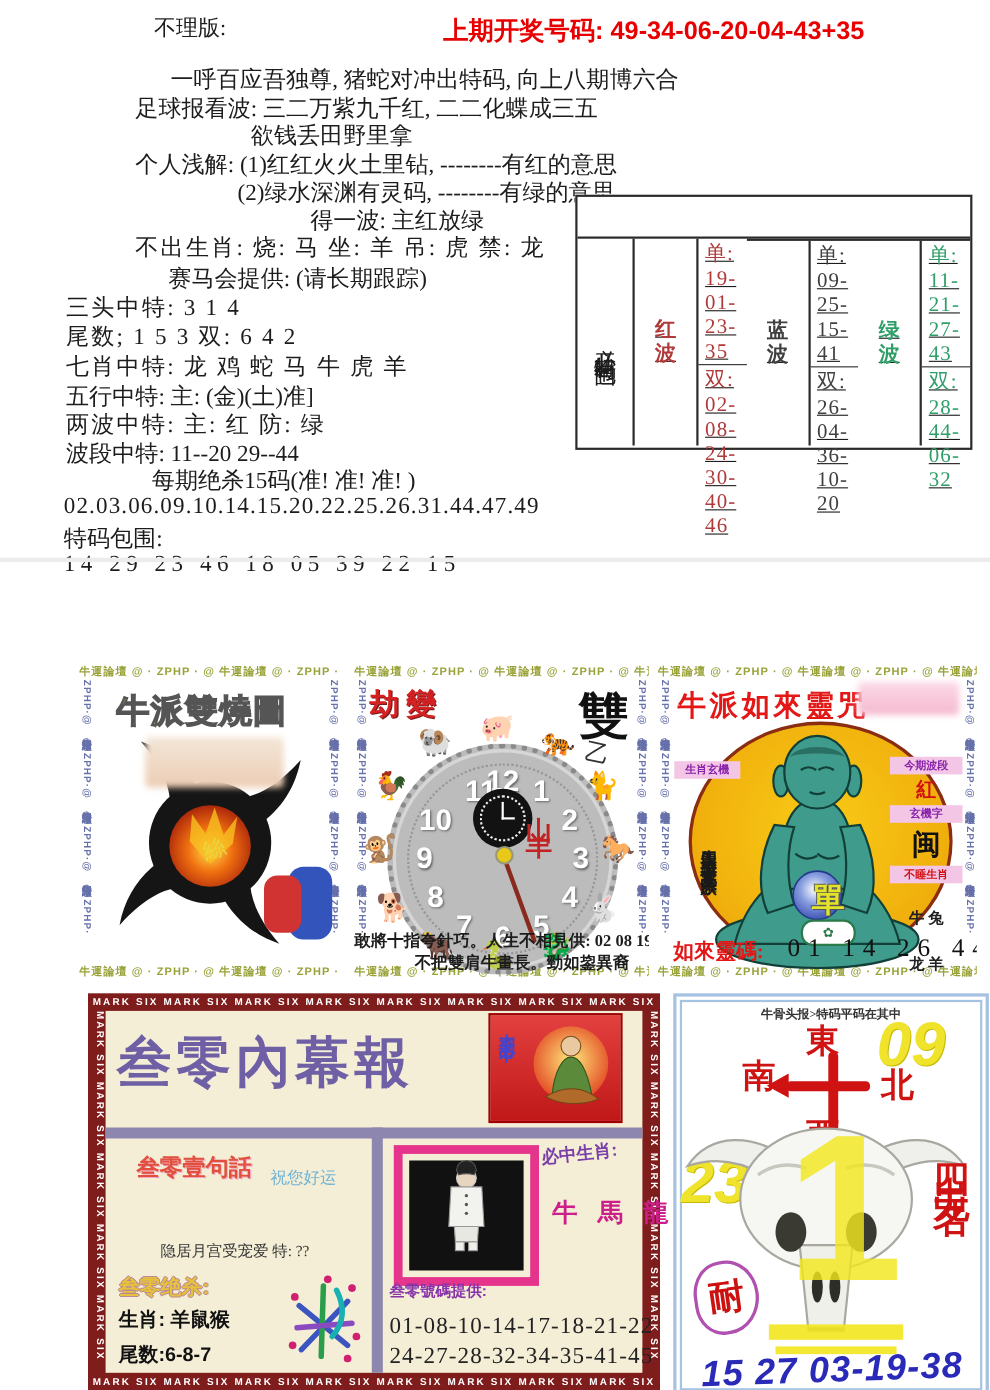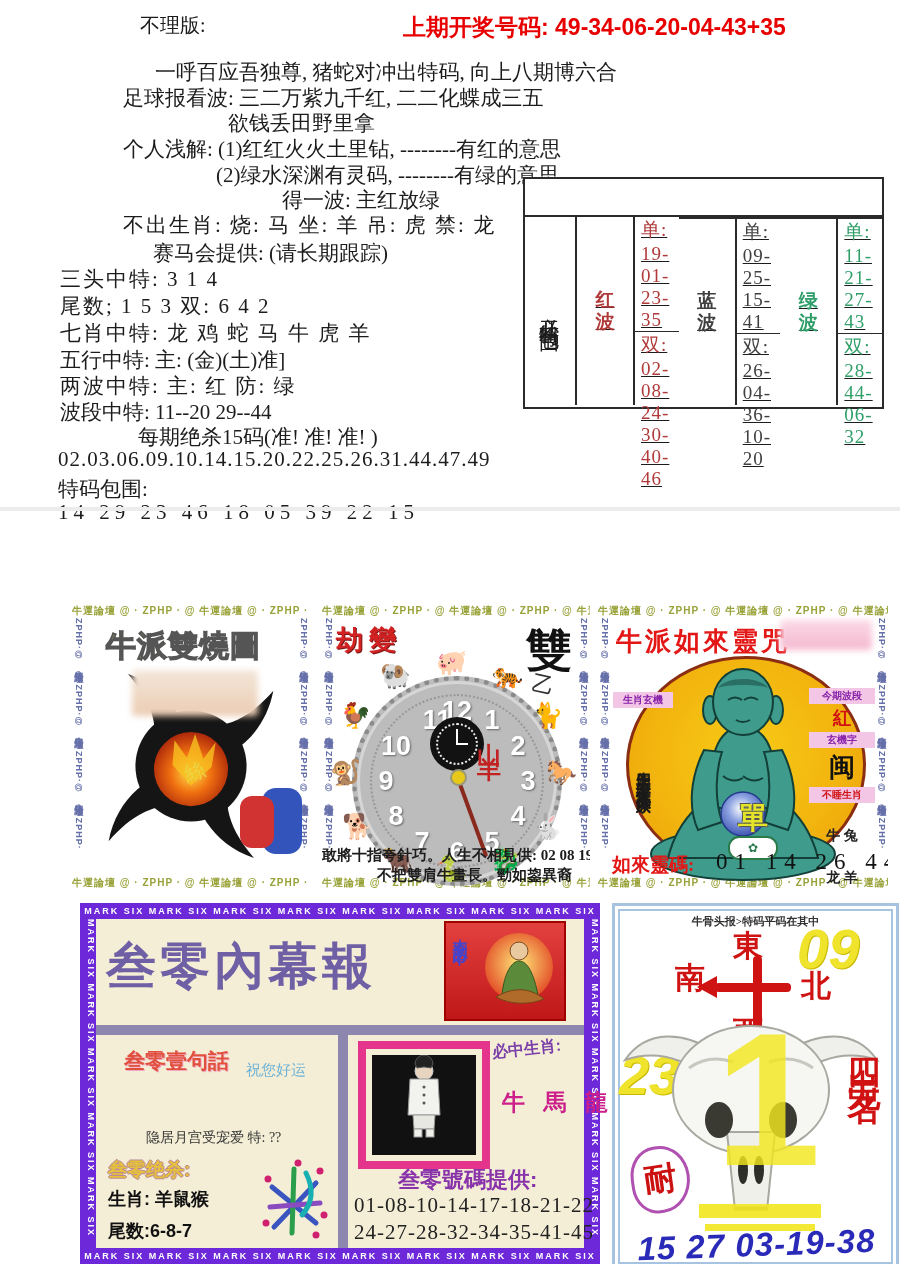--- a/index.html
+++ b/index.html
@@ -101,21 +101,21 @@
   .rRed{font-size:18px;font-weight:bold;color:#d11111;}
   .rBig{font-size:26px;font-weight:bold;color:#111;}
   .rZ{font-size:14px;font-weight:bold;color:#222;line-height:1.3;margin-top:24px;}
   .dan{left:140px;top:194px;font-size:30px;font-weight:bold;color:#e3e32a;text-shadow:1px 1px 0 #555,-1px -1px 0 #555;}
   .budpill{position:absolute;left:130px;top:232px;width:46px;height:20px;background:#fff;border:2px solid #2a7a4a;
            border-radius:11px;text-align:center;font-size:12px;color:#2a7a4a;line-height:20px;}
   .budcode{left:14px;top:248px;font-size:19px;font-weight:bold;color:#e41717;}
   .budnums{left:118px;top:245px;font-size:23px;color:#111;letter-spacing:7px;}
 
   
-  .card-insider{position:absolute;left:80px;top:903px;width:520px;height:361px;background:#6d28d9;}
+  .card-insider{position:absolute;left:80px;top:903px;width:520px;height:361px;background:#7f1d1d;}
   .ms{position:absolute;color:#fff;font-family:"Liberation Sans",sans-serif;font-weight:bold;font-size:9px;
       letter-spacing:2px;overflow:hidden;white-space:nowrap;}
   .ms-t{left:0;right:0;top:0;height:16px;line-height:16px;text-align:center;}
   .ms-b{left:0;right:0;bottom:0;height:16px;line-height:16px;text-align:center;}
   .ms-l,.ms-r{top:16px;bottom:16px;width:16px;writing-mode:vertical-rl;letter-spacing:2px;}
   .ms-l{left:0}.ms-r{right:0}
   .ins-inner{position:absolute;left:16px;top:16px;right:16px;bottom:16px;background:#f4eed6;}
   .ins-title{left:10px;top:14px;font-size:50px;font-weight:bold;color:#6f5fa5;letter-spacing:4px;
              font-family:"Liberation Sans",sans-serif;}
   .redbox{position:absolute;left:348px;top:2px;width:118px;height:96px;background:linear-gradient(#e34040,#c01818);
@@ -132,21 +132,21 @@
         text-shadow:1px 0 0 #b89,-1px 0 0 #b89,0 1px 0 #b89,0 -1px 0 #b89;font-family:"Liberation Sans",sans-serif;}
   .zline{left:12px;top:268px;font-size:18px;font-weight:bold;color:#111;font-family:"Liberation Sans",sans-serif;}
   .tline{left:12px;top:300px;font-size:18px;font-weight:bold;color:#111;font-family:"Liberation Sans",sans-serif;}
   .artsvg{position:absolute;left:162px;top:238px;}
   .photoframe{position:absolute;left:262px;top:122px;width:116px;height:112px;border:8px solid #e5348c;background:#f4eed6;}
   .photoinner{position:absolute;left:6px;top:6px;right:6px;bottom:6px;background:#111;}
   .mustzl{left:396px;top:120px;font-size:16px;font-weight:bold;color:#7a3fa8;transform:rotate(-6deg);
           font-family:"Liberation Sans",sans-serif;}
   .mustz{left:406px;top:168px;font-size:23px;font-weight:bold;color:#cc1f8a;letter-spacing:6px;
          font-family:"Liberation Sans",sans-serif;}
-  .provide{left:258px;top:246px;font-size:22px;font-weight:bold;color:#8833aa;font-family:"Liberation Sans",sans-serif;margin-left:44px;}
+  .provide{left:258px;top:246px;font-size:14px;font-weight:bold;color:#8833aa;font-family:"Liberation Sans",sans-serif;}
   .nums1{left:258px;top:274px;font-size:21px;color:#222;letter-spacing:1px;}
   .nums2{left:258px;top:301px;font-size:21px;color:#222;letter-spacing:1px;}
 
   
   .card-skull{position:absolute;left:612px;top:903px;width:281px;height:361px;background:#fff;border:3px solid #a6c4e2;}
   .skull-frame{position:absolute;left:3px;top:3px;right:3px;bottom:3px;border:2px solid #a6c4e2;}
   .sk-note{left:0;right:0;top:8px;text-align:center;font-size:11px;font-weight:bold;color:#333;}
   .ynum{font-family:"Liberation Sans",sans-serif;font-weight:bold;font-style:italic;color:#efe32b;
         text-shadow:1px 1px 0 #c8b800;}
   .y09{left:182px;top:10px;font-size:56px;}

